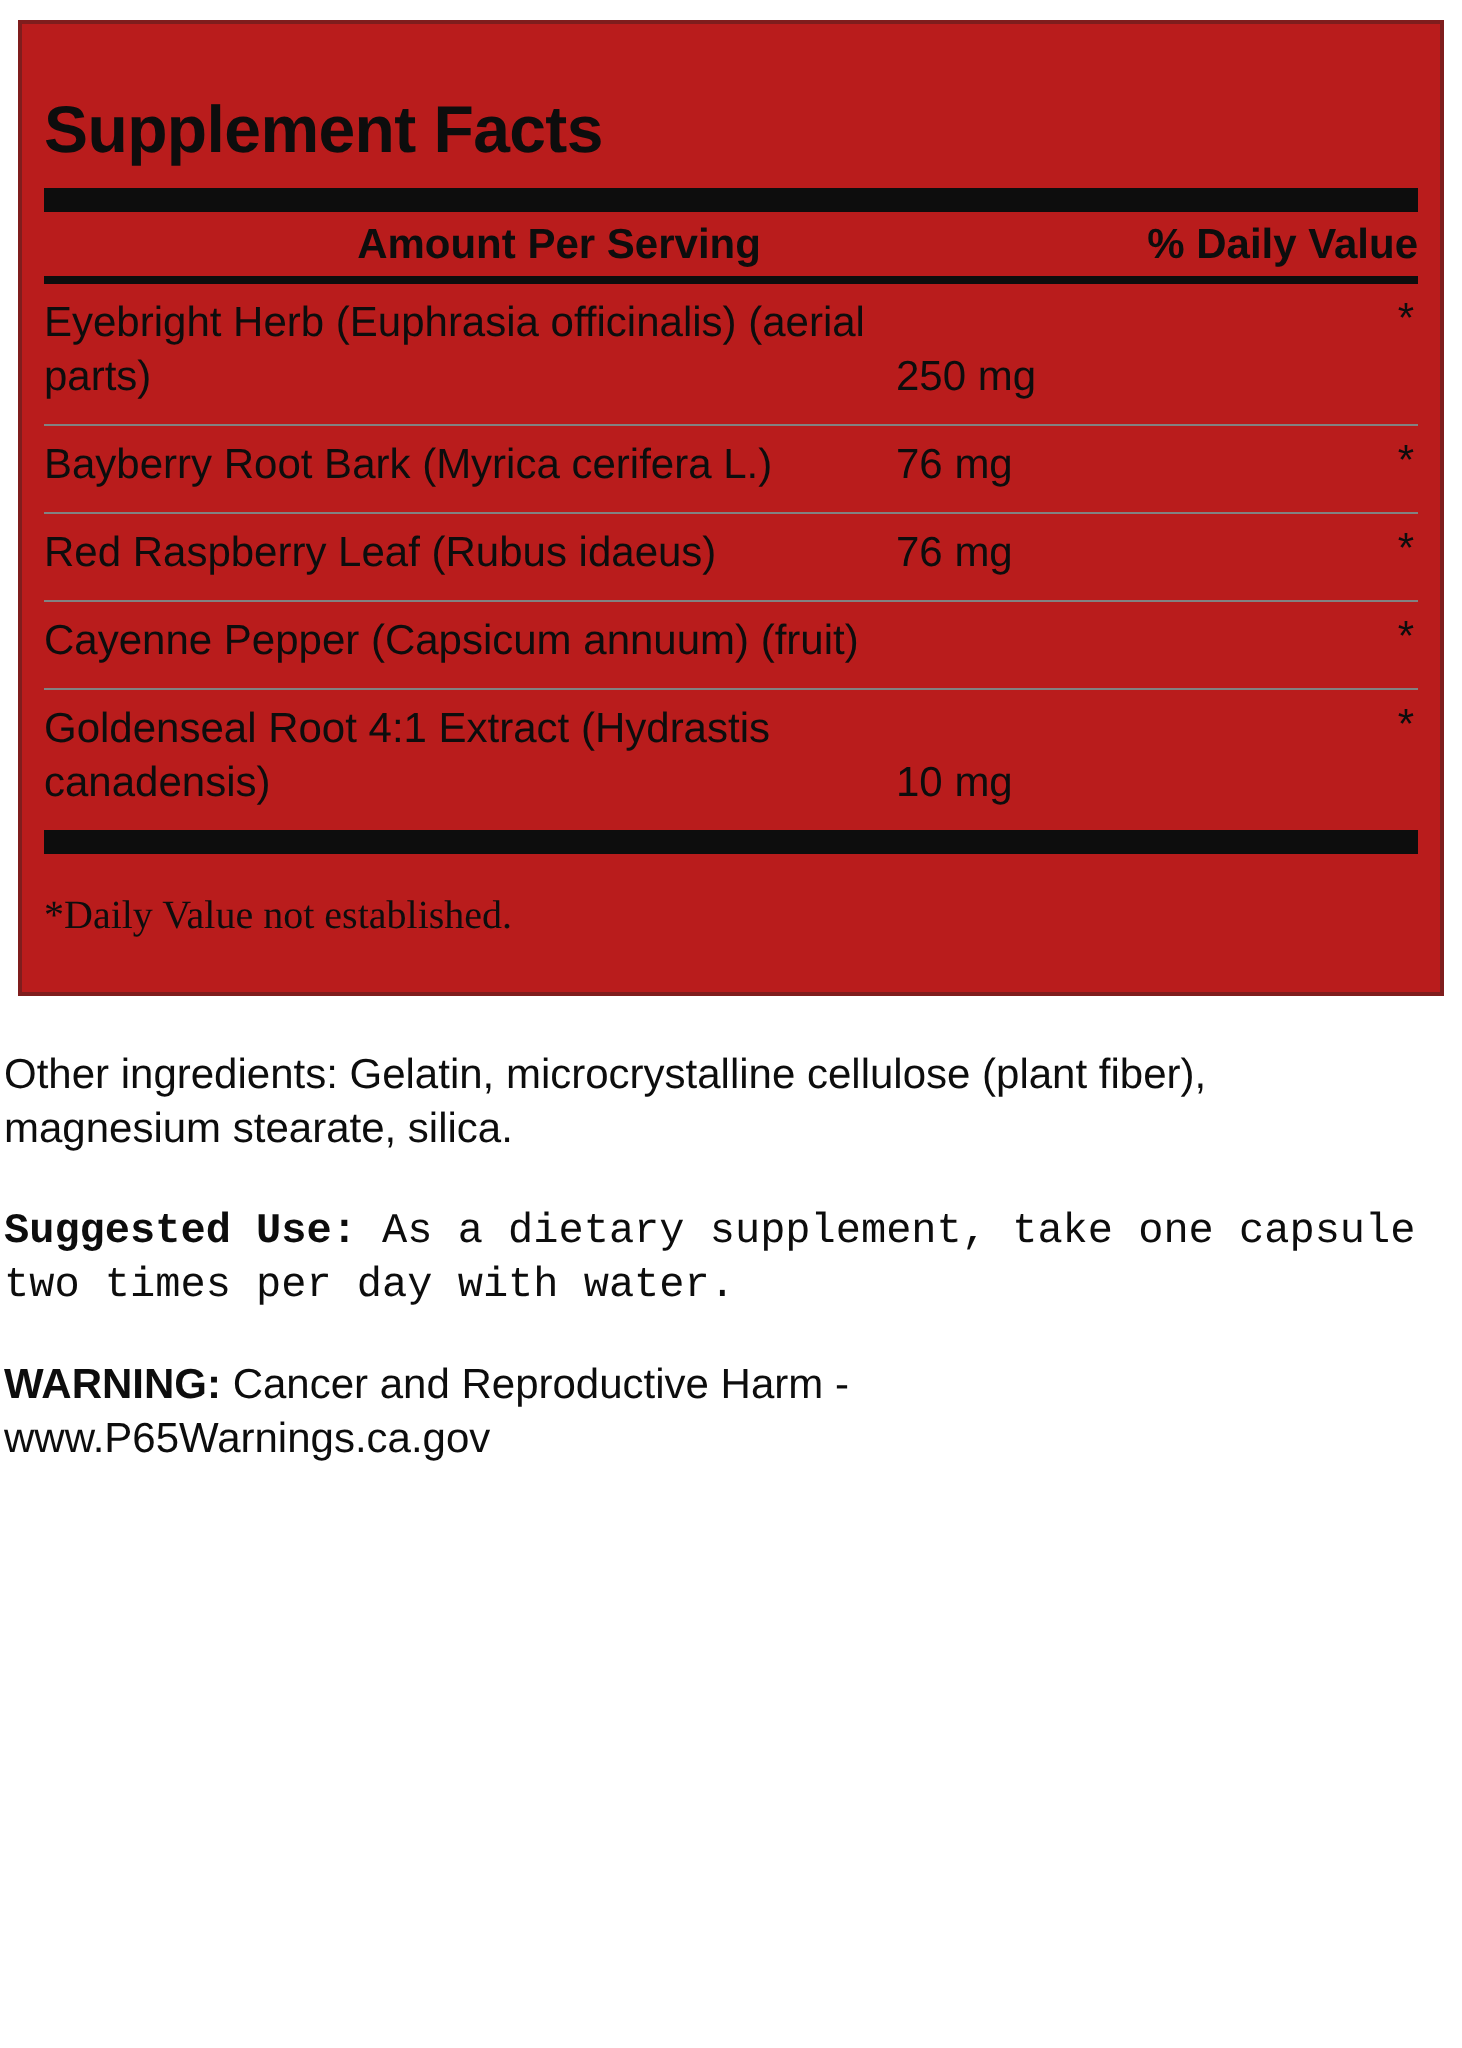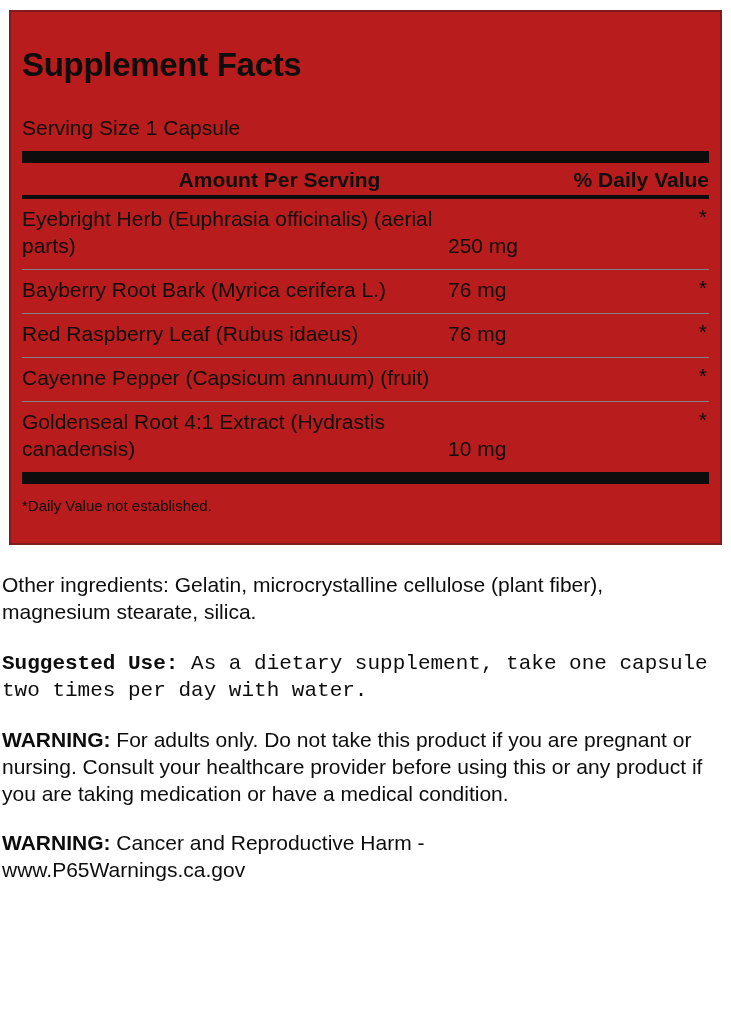--- a/index.html
+++ b/index.html
@@ -79,24 +79,25 @@
     position: static;
     display: block;
     margin-left: 426px;
   }
   .ing-dv {
     position: absolute;
     top: 4px; right: 2px;
     font-size: 21px;
   }
   .footnote {
-    padding-top: 8px;
+    padding-top: 18px;
     margin-bottom: 24px;
-    font-size: 15px;
+    font-size: 20px;
     line-height: 27px;
+    font-family: Liberation Serif, serif;
   }
 
   
   .para {
     margin-left: 2px;
     width: 706px;
     font-size: 21px;
     line-height: 27px;
   }
   .para .lead { font-weight: bold; }
@@ -106,21 +107,20 @@
   .para-warning2 { margin-top: 22px; width: 560px; }
   .para-storage  { margin-top: 20px; width: 716px; }
 </style>
 </head>
 <body>
 
 <div class="page">
 
   <div class="facts-box">
     <div class="panel-title">Supplement Facts</div>
-    <div class="serving">Serving Size 1 Capsule</div>
 
     <div class="bar-thick"></div>
 
     <div class="header-row">
       <span class="amount-header">Amount Per Serving</span>
       <span class="dv-header">% Daily Value</span>
     </div>
 
     <div class="bar-medium"></div>
 
@@ -153,18 +153,17 @@
 
     <div class="bar-thick" style="margin-top:0"></div>
 
     <div class="footnote">*Daily Value not established.</div>
   </div>
 
   <p class="para para-other">Other ingredients: Gelatin, microcrystalline cellulose (plant fiber), magnesium stearate, silica.</p>
 
   <p class="para para-use"><span class="lead">Suggested Use:</span><span> As a dietary supplement, take one capsule two times per day with water.</span></p>
 
-  <p class="para para-warning1"><span class="lead">WARNING:</span><span> For adults only. Do not take this product if you are pregnant or nursing. Consult your healthcare provider before using this or any product if you are taking medication or have a medical condition.</span></p>
 
   <p class="para para-warning2"><span class="lead">WARNING:</span><span> Cancer and Reproductive Harm - www.P65Warnings.ca.gov</span></p>
 
 
 </div>
 
 </body></html>

